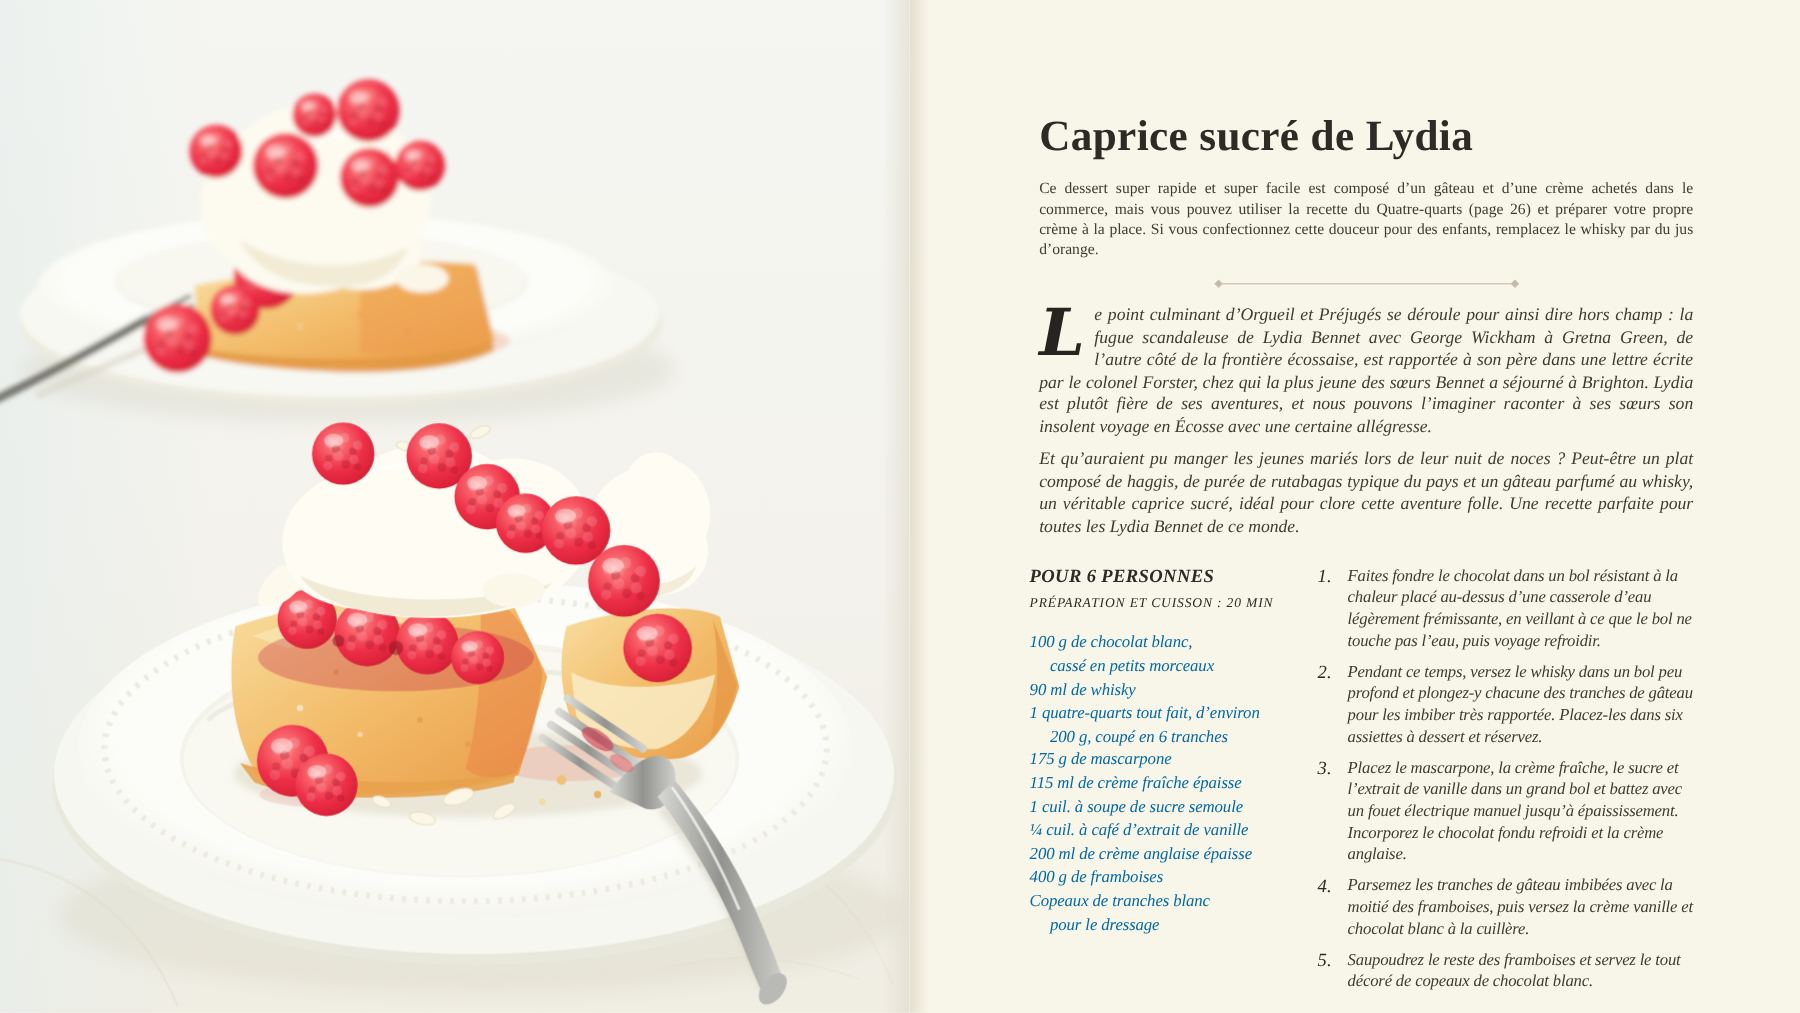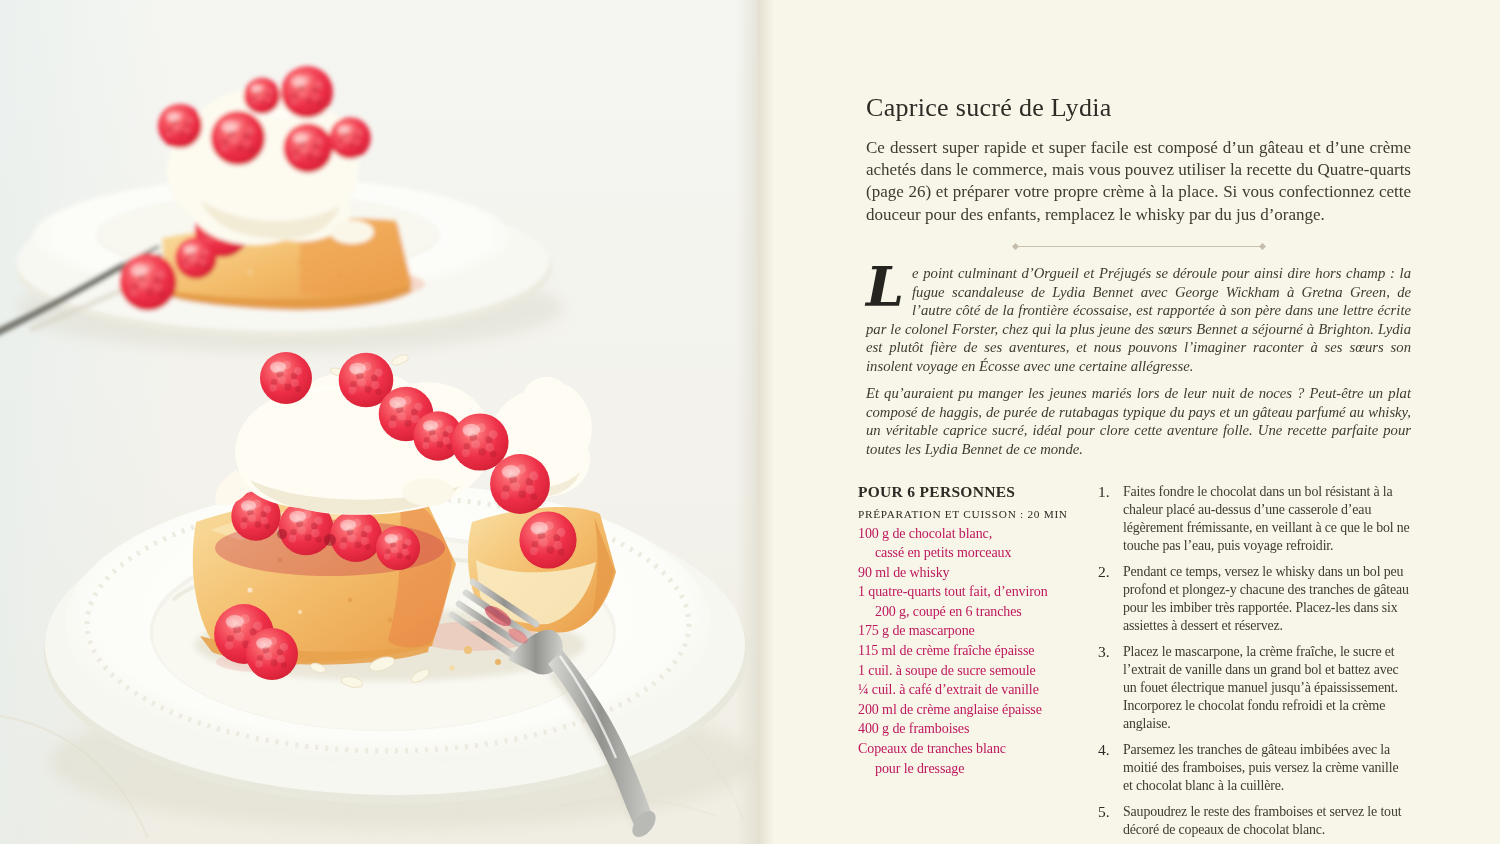--- a/index.html
+++ b/index.html
@@ -19,25 +19,25 @@
     background:#f8f5e9;overflow:hidden;
   }
   .text-page::before{
     content:"";position:absolute;left:0;top:0;width:16px;height:100%;
     background:linear-gradient(90deg,rgba(190,182,158,.35),rgba(190,182,158,0));
     pointer-events:none;
   }
   .content{position:absolute;left:108px;top:0;width:545px;}
 
   h1.title{
-    margin:94px 0 0;font-size:26px;font-weight:400;line-height:1.1;
+    margin:94px 0 0;font-size:36px;font-weight:700;line-height:1.1;
     color:#2d2b25;letter-spacing:.3px;
   }
   p.intro{
-    margin:14px 0 0;font-size:17px;line-height:1.32;color:#3e3b31;
+    margin:14px 0 0;font-size:13px;line-height:1.32;color:#3e3b31;
     text-align:justify;
   }
   .divider{
     margin:17px auto 0;width:252px;height:7px;position:relative;
   }
   .divider .line{
     position:absolute;left:4px;right:4px;top:3px;height:1px;background:#c9c1b0;
   }
   .divider .end{
     position:absolute;top:1px;width:5px;height:5px;background:#c4bcab;
@@ -49,31 +49,31 @@
     font-style:italic;font-size:14.7px;line-height:1.26;color:#3e3b31;
     text-align:justify;
   }
   .story1{margin:14px 0 0;}
   .story2{margin:9px 0 0;}
   .dropcap{
     float:left;font-family:"DejaVu Serif",serif;font-style:italic;font-weight:700;
     font-size:54px;line-height:40px;padding:3px 8px 0 0;color:#26241f;
   }
 
-  .recipe{display:flex;margin-top:24px;}
+  .recipe{display:flex;margin-top:24px;font-style:italic;}
   .ingredients-col{flex:none;width:240px;margin-left:-8px;}
   h2.servings{
     margin:0;font-size:15.5px;font-weight:700;letter-spacing:.3px;color:#2d2b25;
   }
   .prep{
     margin-top:7px;font-size:11.3px;letter-spacing:.7px;color:#2d2b25;
   }
   ul.ingredients{
-    list-style:none;margin:4px 0 0;padding:0;
-    font-size:14px;line-height:19.6px;color:#be185d;letter-spacing:-.1px;
+    list-style:none;margin:17px 0 0;padding:0;
+    font-size:14px;line-height:19.6px;color:#0369a1;letter-spacing:-.1px;
   }
   ul.ingredients li{white-space:nowrap;}
   ul.ingredients li.indent{padding-left:17px;}
 
   ol.steps{flex:1;list-style:none;margin:0;padding:0;}
   li.step{display:flex;margin-bottom:8px;}
   .step-num{
     flex:none;width:25px;font-size:15.5px;line-height:18px;color:#2d2b25;
   }
   .step-text{

